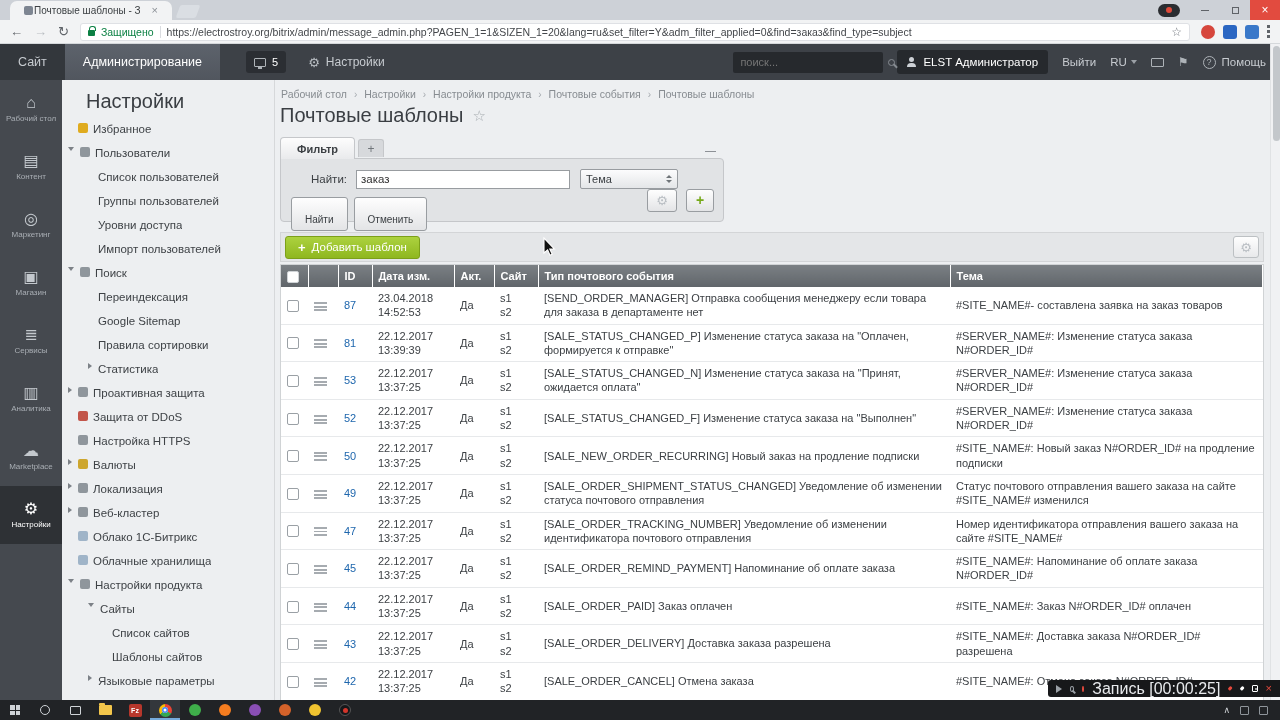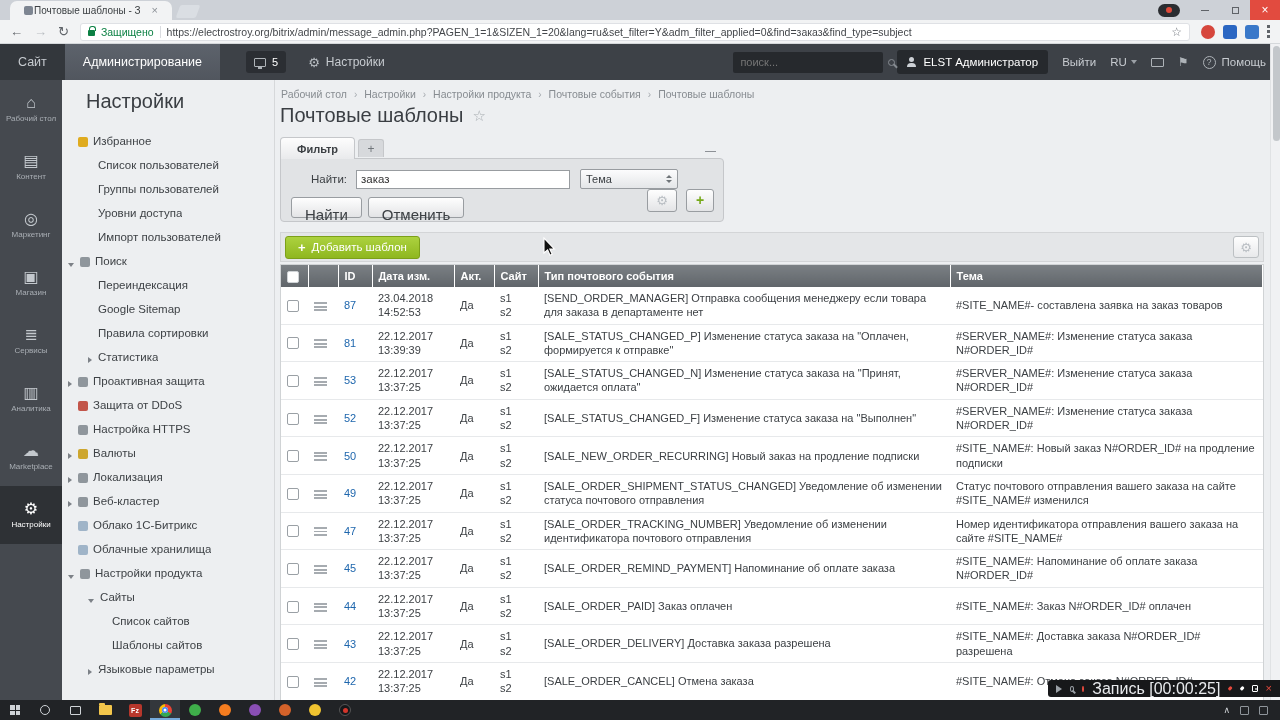--- a/index.html
+++ b/index.html
@@ -78,21 +78,21 @@
 #rail{position:absolute;top:80px;left:0;bottom:20px;width:62px;background:#45494f}
 .rail-item{height:58px;display:flex;flex-direction:column;align-items:center;justify-content:center;gap:3px;color:#a9aeb4}
 .rail-item.active{background:#2e3135;color:#fff}
 .rail-icon{font-size:16px;line-height:1;color:#c3c8cd}
 .rail-item.active .rail-icon{color:#fff}
 .rail-label{font-size:8px;text-align:center;line-height:1.15;max-width:56px}
 
 
 #menu{position:absolute;top:80px;left:62px;bottom:20px;width:213px;background:#edeff1;border-right:1px solid #d6d8da;overflow:hidden}
 .menu-title{font-size:20px;color:#3a3e43;padding:10px 0 10px 24px}
-.menu-item{height:24px;display:flex;align-items:flex-end;font-size:11.5px;color:#3e4246;padding-left:6px;white-space:nowrap}
+.menu-item{height:24px;display:flex;align-items:flex-start;font-size:11.5px;color:#3e4246;padding-left:6px;white-space:nowrap}
 .menu-item.lvl1{padding-left:26px}
 .menu-item.lvl2{padding-left:40px}
 .m-arrow{width:6px;margin-right:4px;flex:none}
 .m-arrow.closed{width:0;height:0;border-top:3.5px solid transparent;border-bottom:3.5px solid transparent;border-left:4.5px solid #7c8187;margin-right:6px}
 .m-arrow.open{width:0;height:0;border-left:3.5px solid transparent;border-right:3.5px solid transparent;border-top:4.5px solid #7c8187;margin-right:6px}
 .m-icon{width:10px;height:10px;border-radius:2px;margin-right:5px;flex:none}
 .m-label{overflow:hidden}
 
 
 #content{position:absolute;top:80px;left:275px;right:10px;bottom:20px;background:#edeff1;overflow:hidden}
@@ -109,21 +109,21 @@
 .fmin{position:absolute;right:8px;bottom:3px;color:#70757a;font-size:11px}
 .fpanel{background:#e1e3e5;border:1px solid #c5c7ca;border-radius:0 4px 4px 4px;padding:10px;position:relative;margin-top:-1px;height:64px}
 .frow{display:flex;align-items:center}
 .flabel{width:56px;text-align:right;margin-right:9px;font-size:11.5px}
 .finput{width:214px;height:19px;border:1px solid #989ca0;font-size:11.5px;padding:4px 4px;font-family:inherit;color:#333;background:#fff}
 .fselect{margin-left:10px;width:98px;height:20px;background:linear-gradient(#fcfcfd,#e4e6e8);border:1px solid #989ca0;border-radius:2px;display:flex;align-items:center;justify-content:space-between;padding:0 5px;font-size:11px}
 .spinner{display:flex;flex-direction:column;gap:2px}
 .sp-up{width:0;height:0;border-left:3px solid transparent;border-right:3px solid transparent;border-bottom:3.5px solid #6f7478}
 .sp-dn{width:0;height:0;border-left:3px solid transparent;border-right:3px solid transparent;border-top:3.5px solid #6f7478}
 .frow2{margin-top:8px;display:flex;gap:6px}
-.fbtn{height:21px;padding:8px 13px;background:linear-gradient(#fefefe,#e3e4e6);border:1px solid #999da1;border-radius:3px;font-size:15px;color:#3c4044;font-family:inherit}
+.fbtn{height:21px;padding:16px 13px;background:linear-gradient(#fefefe,#e3e4e6);border:1px solid #999da1;border-radius:3px;font-size:10px;color:#3c4044;font-family:inherit}
 .fgear{position:absolute;right:46px;bottom:9px;width:30px;height:23px;background:linear-gradient(#fefefe,#e3e4e6);border:1px solid #999da1;border-radius:3px;display:flex;align-items:center;justify-content:center}
 .fplus{position:absolute;right:9px;bottom:9px;width:28px;height:23px;background:linear-gradient(#fefefe,#e3e4e6);border:1px solid #999da1;border-radius:3px;text-align:center;line-height:21px;color:#76a919;font-size:14px;font-weight:bold}
 .ctx-toolbar{position:absolute;top:152px;left:5px;right:6px;height:30px;background:#e4e6e8;border:1px solid #d3d5d7;display:flex;align-items:center;padding:0 4px}
 .btn-add{height:23px;display:flex;align-items:center;gap:6px;padding:0 12px;background:linear-gradient(#acd23f,#8fb71f);border:1px solid #7ca019;border-radius:3px;color:#fff;font-size:11.5px}
 .btn-add .plus{font-weight:bold;font-size:13px;line-height:1}
 .tb-gear{margin-left:auto;width:26px;height:22px;background:linear-gradient(#fefefe,#e8e9eb);border:1px solid #bcc0c3;border-radius:3px;display:flex;align-items:center;justify-content:center}
 
 
 .grid{position:absolute;top:184px;left:5px;right:6px;border:1px solid #d0d3d5;background:#fff;overflow:hidden}
 .grid table{width:100%;border-collapse:collapse;table-layout:fixed}
@@ -296,20 +296,25 @@
   </div>
 
 <div id="menu">
   <div class="menu-title">Настройки</div>
   <div id="menu-items">
       <div class="menu-item lvl0">
         <span class="m-arrow none"></span>
         <span class="m-icon" style="background: rgb(223, 171, 31);"></span>
         <span class="m-label">Избранное</span>
       </div>
+      <div class="menu-item lvl0">
+        <span class="m-arrow open"></span>
+        <span class="m-icon" style="background: rgb(143, 150, 156);"></span>
+        <span class="m-label">Пользователи</span>
+      </div>
       <div class="menu-item lvl1">
         <span class="m-arrow none"></span>
         <span class="m-label">Список пользователей</span>
       </div>
       <div class="menu-item lvl1">
         <span class="m-arrow none"></span>
         <span class="m-label">Группы пользователей</span>
       </div>
       <div class="menu-item lvl1">
         <span class="m-arrow none"></span>

